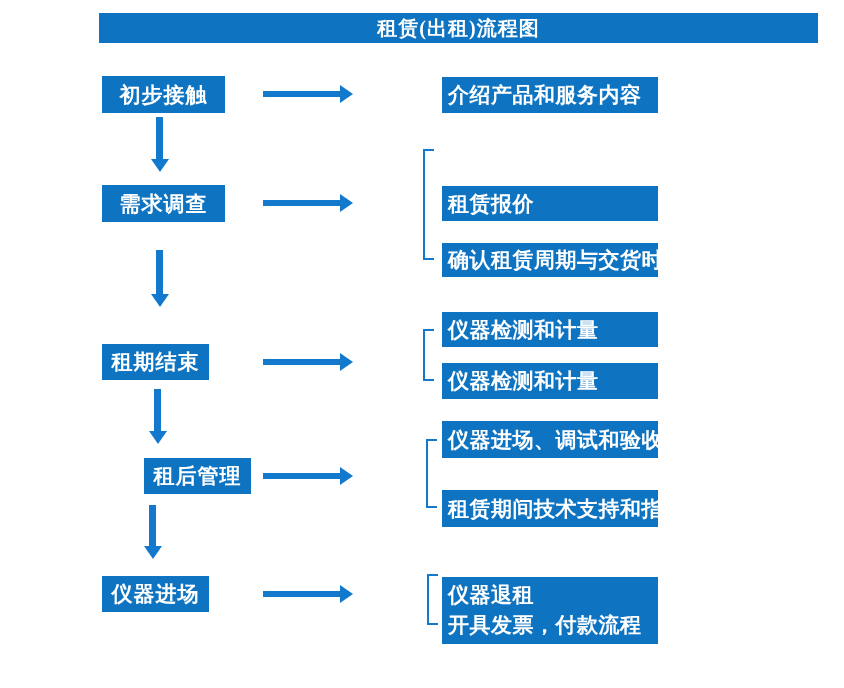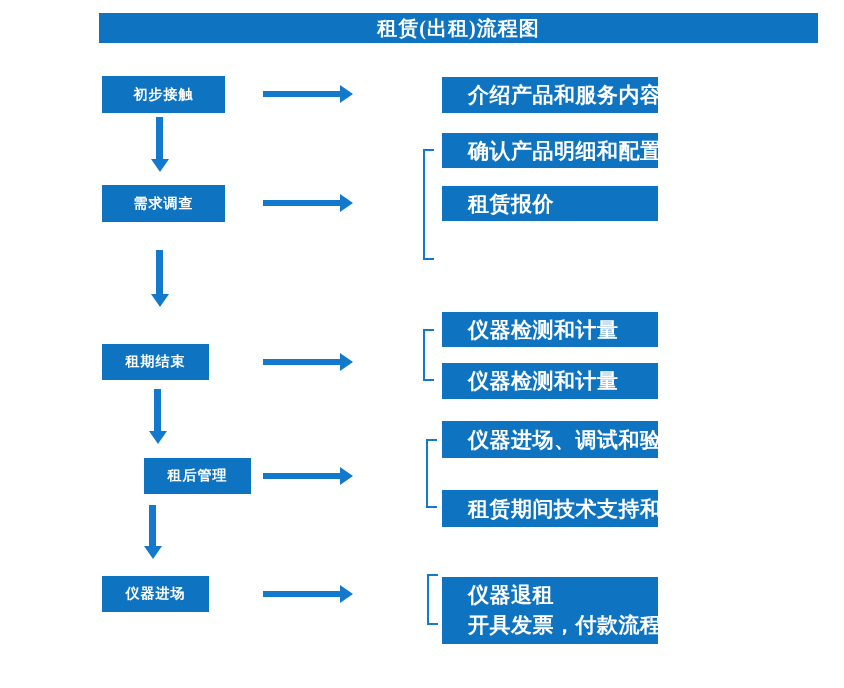--- a/index.html
+++ b/index.html
@@ -21,32 +21,32 @@
     background:var(--box-blue);
     display:flex;align-items:center;justify-content:center;
   }
   .title-bar span{
     color:var(--text-color);font-size:20px;font-weight:bold;letter-spacing:1px;
   }
   .step-box{
     position:absolute;
     background:var(--box-blue);
     color:var(--text-color);
-    font-size:14px;font-weight:bold;
+    font-size:21px;font-weight:bold;
     display:flex;align-items:center;justify-content:center;
     letter-spacing:1px;
     white-space:nowrap;
   }
   .out-box{
     position:absolute;left:442px;width:216px;
     background:var(--box-blue);
     color:var(--text-color);
     font-size:21px;font-weight:bold;
     display:flex;align-items:center;
-    padding-left:26px;box-sizing:border-box;
+    padding-left:6px;box-sizing:border-box;
     letter-spacing:0.5px;
     white-space:nowrap;
   }
   .arrow-right{
     position:absolute;height:6px;width:77px;left:263px;
     background:var(--arrow-blue);
   }
   .arrow-right::after{
     content:"";position:absolute;right:-13px;top:-6px;
     border-left:13px solid var(--arrow-blue);
@@ -80,22 +80,22 @@
     <span>租赁(出租)流程图</span>
   </div>
 
   <div class="step-box" style="left:102px;top:76px;width:123px;height:37px;">初步接触</div>
   <div class="step-box" style="left:102px;top:185px;width:123px;height:37px;">需求调查</div>
   <div class="step-box" style="left:102px;top:344px;width:107px;height:36px;">租期结束</div>
   <div class="step-box" style="left:111px;top:458px;width:107px;height:36px;margin-left:33px;">租后管理</div>
   <div class="step-box" style="left:102px;top:576px;width:107px;height:36px;">仪器进场</div>
 
   <div class="out-box" style="top:77px;height:36px;">介绍产品和服务内容</div>
-  <div class="out-box" style="top:133px;height:35px;">确认产品明细和配置</div>
   <div class="out-box" style="top:186px;height:35px;">租赁报价</div>
+  <div class="out-box" style="top:243px;height:34px;">确认租赁周期与交货时间</div>
   <div class="out-box" style="top:312px;height:35px;">仪器检测和计量</div>
   <div class="out-box" style="top:363px;height:36px;">仪器检测和计量</div>
   <div class="out-box" style="top:421px;height:37px;">仪器进场、调试和验收</div>
   <div class="out-box" style="top:490px;height:37px;">租赁期间技术支持和指导</div>
   <div class="out-box" style="top:557px;height:36px;margin-top:20px;">仪器退租</div>
   <div class="out-box" style="top:606px;height:38px;">开具发票，付款流程</div>
 
   <div class="arrow-right" style="top:91px;"></div>
   <div class="arrow-right" style="top:200px;"></div>
   <div class="arrow-right" style="top:359px;"></div>

